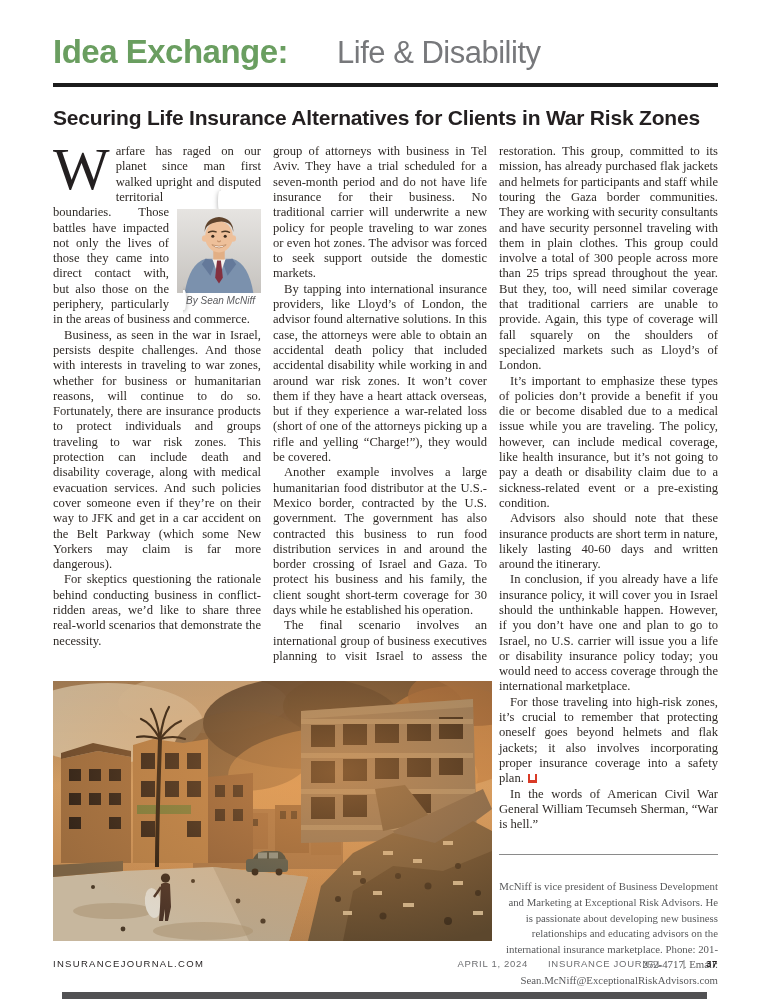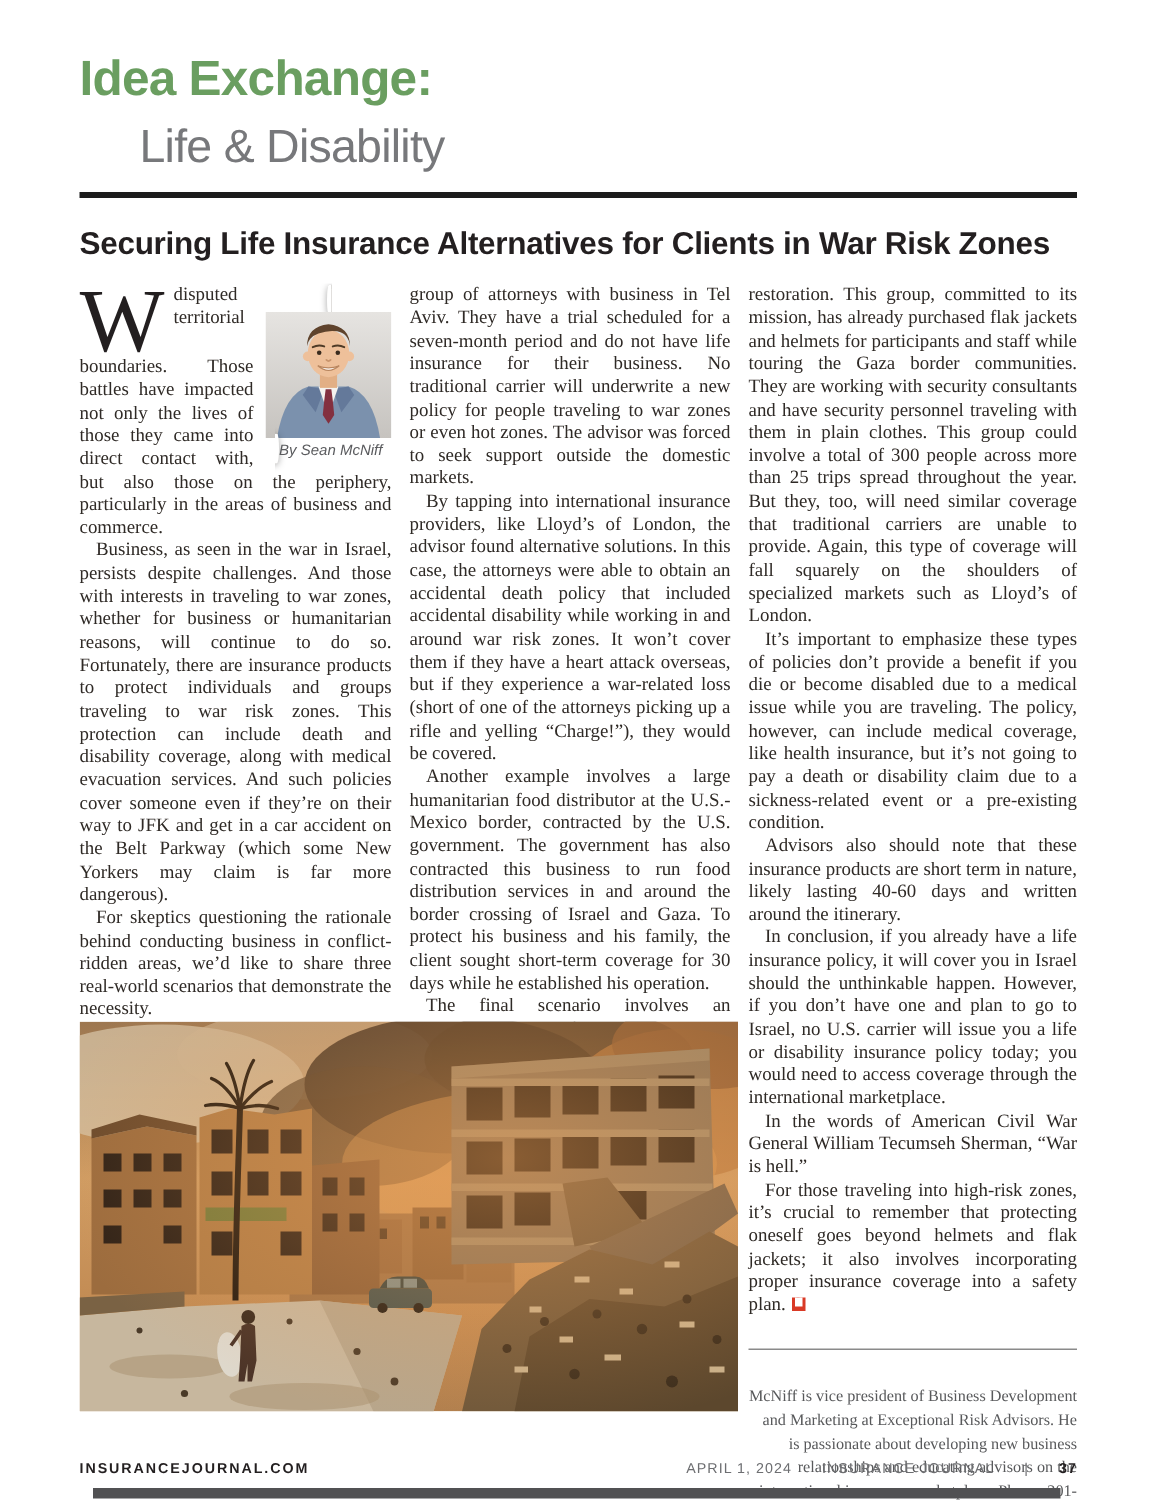--- a/index.html
+++ b/index.html
@@ -1,21 +1,21 @@
 <!DOCTYPE html>
 <html lang="en"><head>
 <meta charset="utf-8">
 <style>
   html,body{margin:0;padding:0;background:#fff;}
   .page{position:relative;width:771px;height:1001px;background:#fff;overflow:hidden;
         font-family:"Liberation Serif",serif;color:#2f2a26;}
   .inner{position:absolute;left:53px;top:0;width:665px;}
 
   
-  .hdr{margin-top:33px;display:flex;align-items:flex-start;gap:9px;white-space:nowrap;flex-direction:column;}
+  .hdr{margin-top:33px;display:flex;align-items:flex-end;gap:9px;white-space:nowrap;}
   .hdr .section{font-family:"Liberation Sans",sans-serif;font-weight:700;font-size:33px;
                 color:#6a9e60;letter-spacing:-0.5px;}
   .hdr .topic{font-family:"Liberation Sans",sans-serif;font-weight:300;font-size:31px;
               color:#77787b;letter-spacing:-0.5px;margin-left:40px;}
   .rule{height:4px;background:#1c1c1c;margin-top:12px;}
 
   .title{font-family:"Liberation Sans",sans-serif;font-weight:700;font-size:21px;
          color:#231f20;letter-spacing:-0.2px;margin-top:19px;line-height:1.1;}
 
   
@@ -48,21 +48,21 @@
        color:#58595b;text-align:right;}
 
   
   .war-photo{position:absolute;left:53px;top:681px;width:439px;height:260px;overflow:hidden;}
   .war-photo svg{display:block;width:100%;height:100%;}
 
   
   .footer{position:absolute;left:53px;right:53px;top:958px;display:flex;
           justify-content:space-between;align-items:baseline;
           font-family:"Liberation Sans",sans-serif;font-size:9.5px;}
-  .footer .site{font-weight:700;letter-spacing:1.3px;color:#231f20;margin-top:16px;}
+  .footer .site{font-weight:400;letter-spacing:1.3px;color:#231f20;}
   .footer .right{display:flex;gap:20px;color:#6d6e71;letter-spacing:0.7px;align-items:baseline;}
   .footer .pageno{font-weight:700;color:#231f20;}
 
   .bottom-bar{position:absolute;left:62px;right:64px;bottom:2px;height:7px;background:#515153;}
 </style>
 </head>
 <body>
 
 <div class="page">
   <div class="inner">
@@ -71,21 +71,21 @@
       <span class="section">Idea Exchange:</span>
       <span class="topic">Life &amp; Disability</span>
     </div>
     <div class="rule"></div>
 
     <div class="title">Securing Life Insurance Alternatives for Clients in War Risk Zones</div>
 
     <div class="cols">
 
       <div class="col col1">
-        <p><span class="dropcap">W</span>
+        <p><span class="dropcap">W</span><span>arfare has raged on our planet since man first walked upright and</span>
           <span class="author-float">
             <span class="headshot"><svg viewBox="0 0 88 88" xmlns="http://www.w3.org/2000/svg" aria-hidden="true">
               <defs>
                 <linearGradient id="hg" x1="0" y1="0" x2="0" y2="1">
                   <stop offset="0" stop-color="#e6e4e1"></stop>
                       <stop offset="1" stop-color="#c6c3bf"></stop>
                 </linearGradient>
               </defs>
               <rect width="88" height="88" fill="url(#hg)"></rect>
               <path d="M8,88 Q13,57 30,52 L58,52 Q75,57 80,88 Z" fill="#7b91ad"></path>
@@ -118,22 +118,22 @@
         <p class="ind">By tapping into international insurance providers, like Lloyd’s of London, the advisor found alternative solutions. In this case, the attorneys were able to obtain an accidental death policy that included accidental disability while working in and around war risk zones. It won’t cover them if they have a heart attack overseas, but if they experience a war-related loss (short of one of the attorneys picking up a rifle and yelling “Charge!”), they would be covered.</p>
         <p class="ind">Another example involves a large humanitarian food distributor at the U.S.-Mexico border, contracted by the U.S. government. The government has also contracted this business to run food distribution services in and around the border crossing of Israel and Gaza. To protect his business and his family, the client sought short-term coverage for 30 days while he established his operation.</p>
         <p class="ind">The final scenario involves an international group of business executives planning to visit Israel to assess the current infrastructural damage and begin planning</p>
       </div>
 
       <div class="col col3">
         <p>restoration. This group, committed to its mission, has already purchased flak jackets and helmets for participants and staff while touring the Gaza border communities. They are working with security consultants and have security personnel traveling with them in plain clothes. This group could involve a total of 300 people across more than 25 trips spread throughout the year. But they, too, will need similar coverage that traditional carriers are unable to provide. Again, this type of coverage will fall squarely on the shoulders of specialized markets such as Lloyd’s of London.</p>
         <p class="ind">It’s important to emphasize these types of policies don’t provide a benefit if you die or become disabled due to a medical issue while you are traveling. The policy, however, can include medical coverage, like health insurance, but it’s not going to pay a death or disability claim due to a sickness-related event or a pre-existing condition.</p>
         <p class="ind">Advisors also should note that these insurance products are short term in nature, likely lasting 40-60 days and written around the itinerary.</p>
         <p class="ind">In conclusion, if you already have a life insurance policy, it will cover you in Israel should the unthinkable happen. However, if you don’t have one and plan to go to Israel, no U.S. carrier will issue you a life or disability insurance policy today; you would need to access coverage through the international marketplace.</p>
+        <p class="ind"><span>For those traveling into high-risk zones, it’s crucial to remember that protecting oneself goes beyond helmets and flak jackets; it also involves incorporating proper insurance coverage into a safety plan.</span><span class="endmark"></span></p>
         <p class="ind">In the words of American Civil War General William Tecumseh Sherman, “War is hell.”</p>
-        <p class="ind"><span>For those traveling into high-risk zones, it’s crucial to remember that protecting oneself goes beyond helmets and flak jackets; it also involves incorporating proper insurance coverage into a safety plan.</span><span class="endmark"></span></p>
         <div class="bio">McNiff is vice president of Business Development and Marketing at Exceptional Risk Advisors. He is passionate about developing new business relationships and educating advisors on the international insurance marketplace. Phone: 201-252-4717. Email: Sean.McNiff@ExceptionalRiskAdvisors.com</div>
       </div>
     </div>
   </div>
 
   <div class="war-photo">
     <svg viewBox="0 0 439 260" preserveAspectRatio="none" xmlns="http://www.w3.org/2000/svg" aria-hidden="true">
       <defs>
         <linearGradient id="sky" x1="0" y1="0" x2="0" y2="1">
           <stop offset="0" stop-color="#9d7750"></stop>

